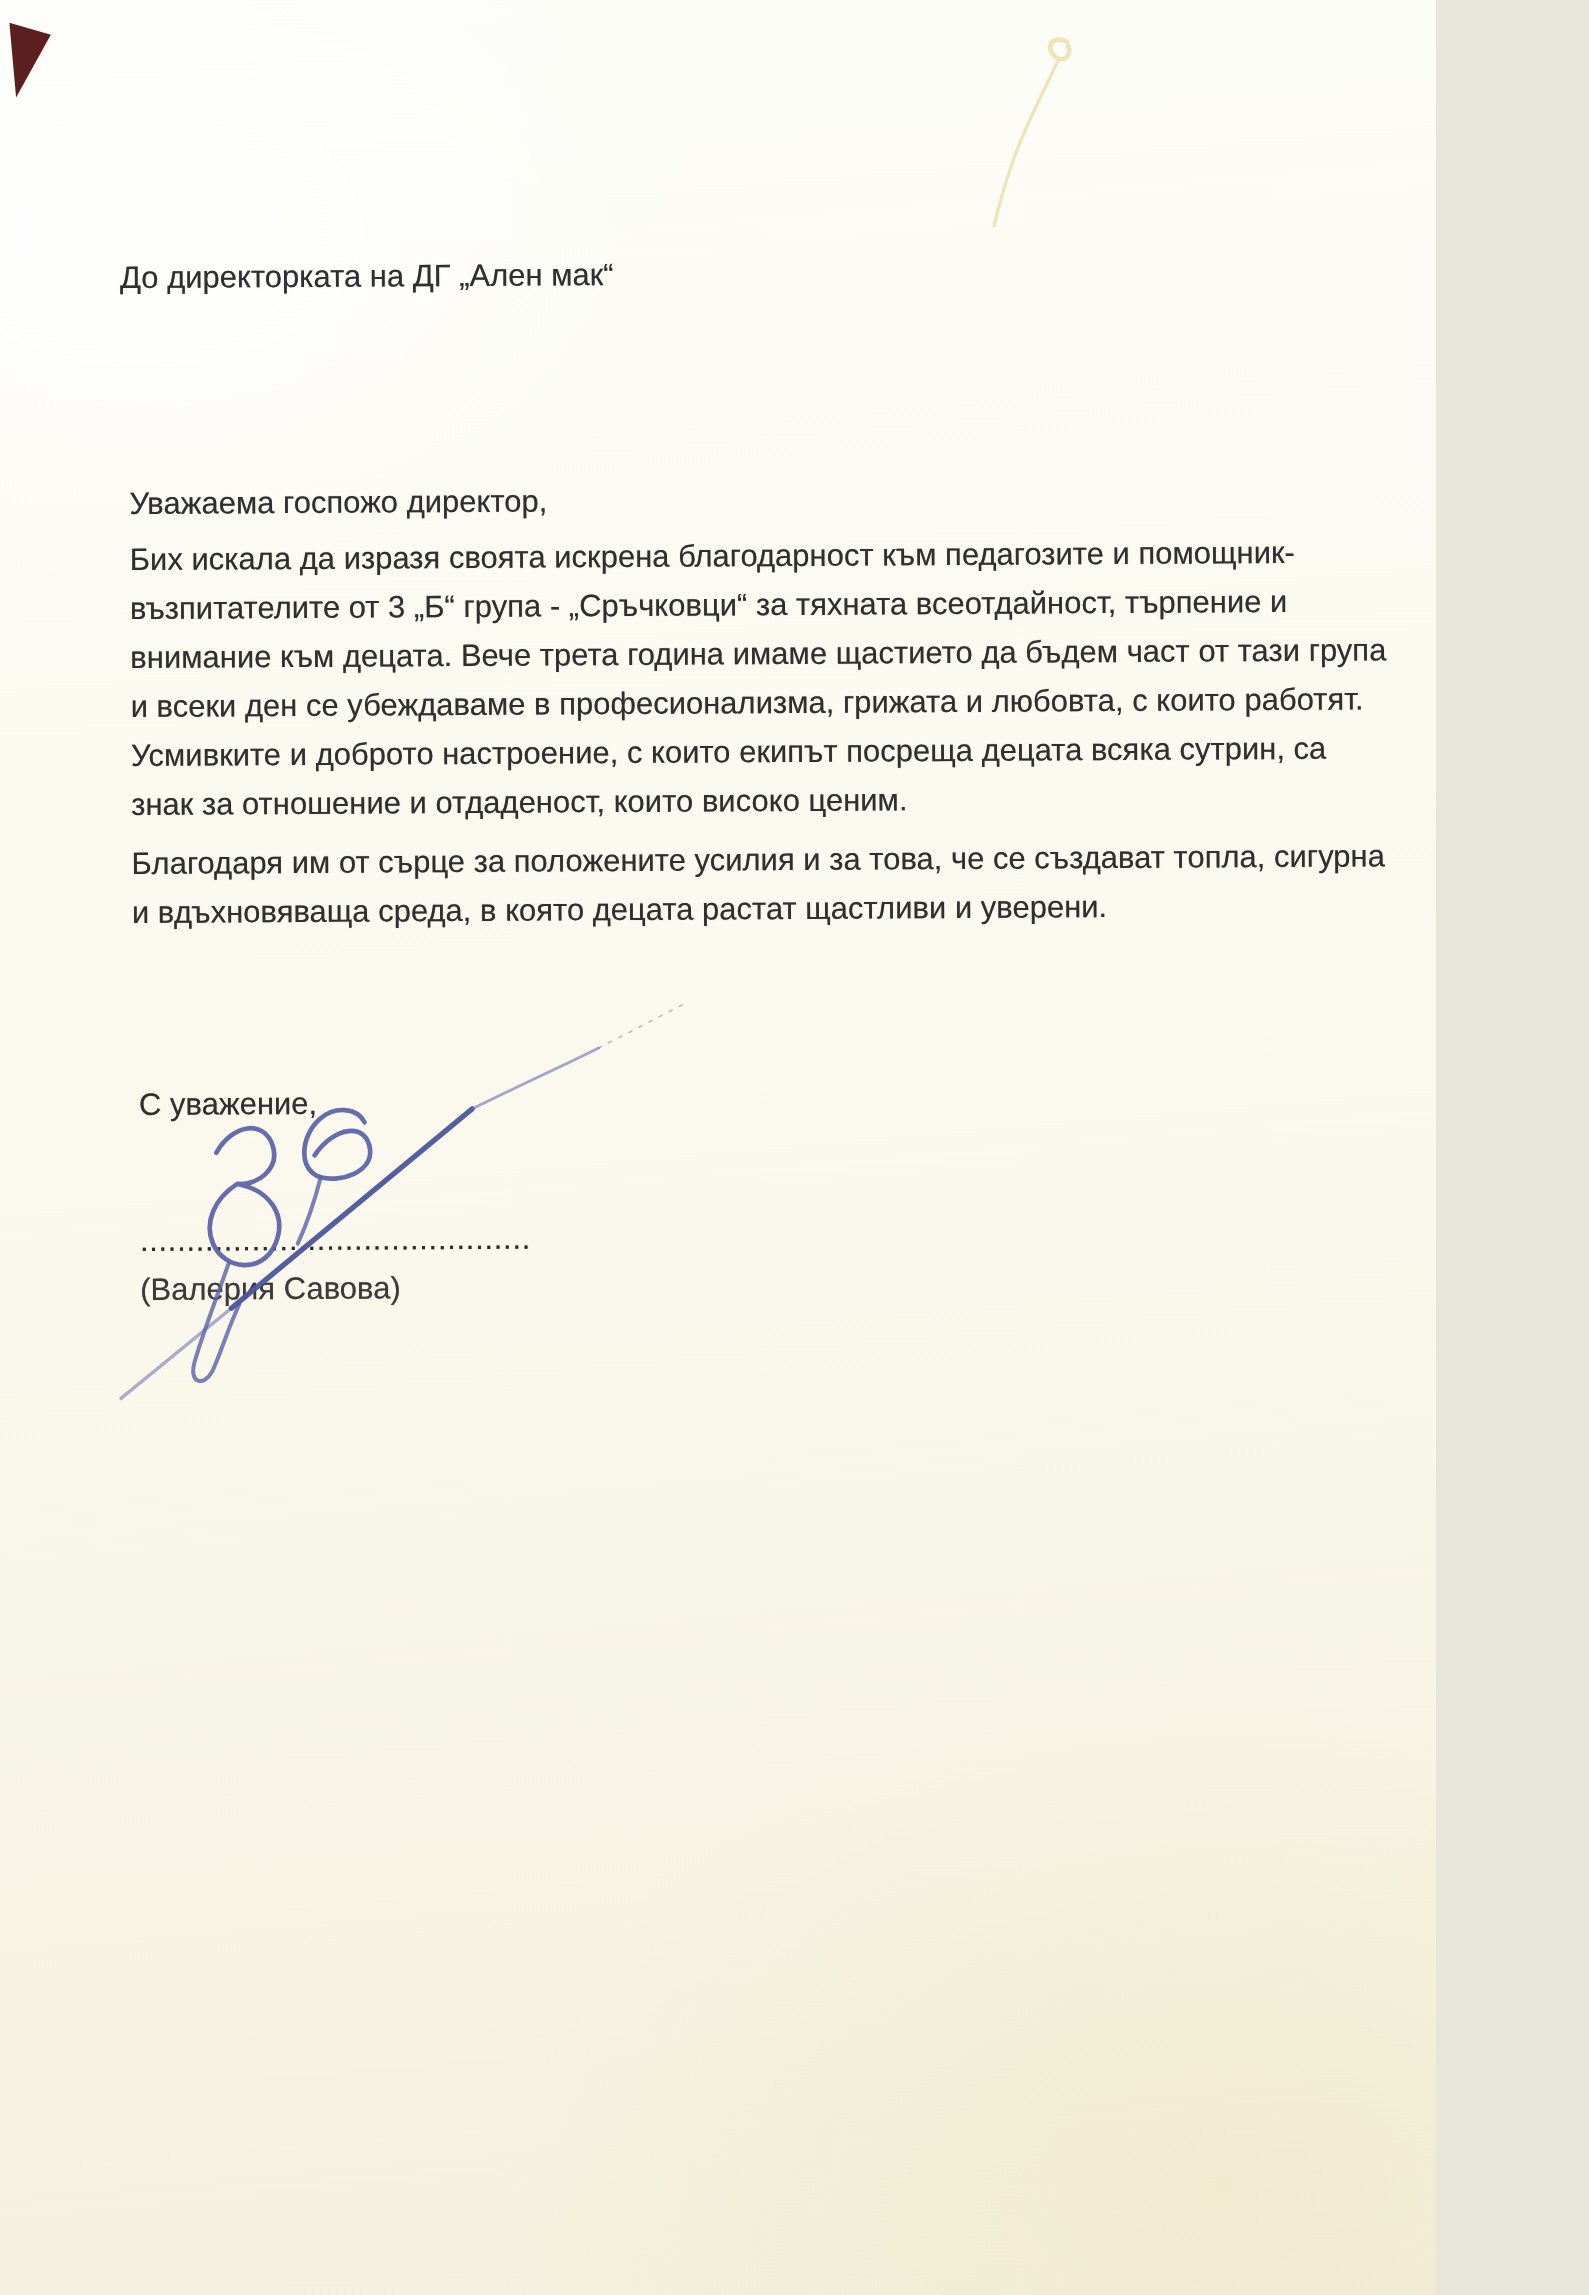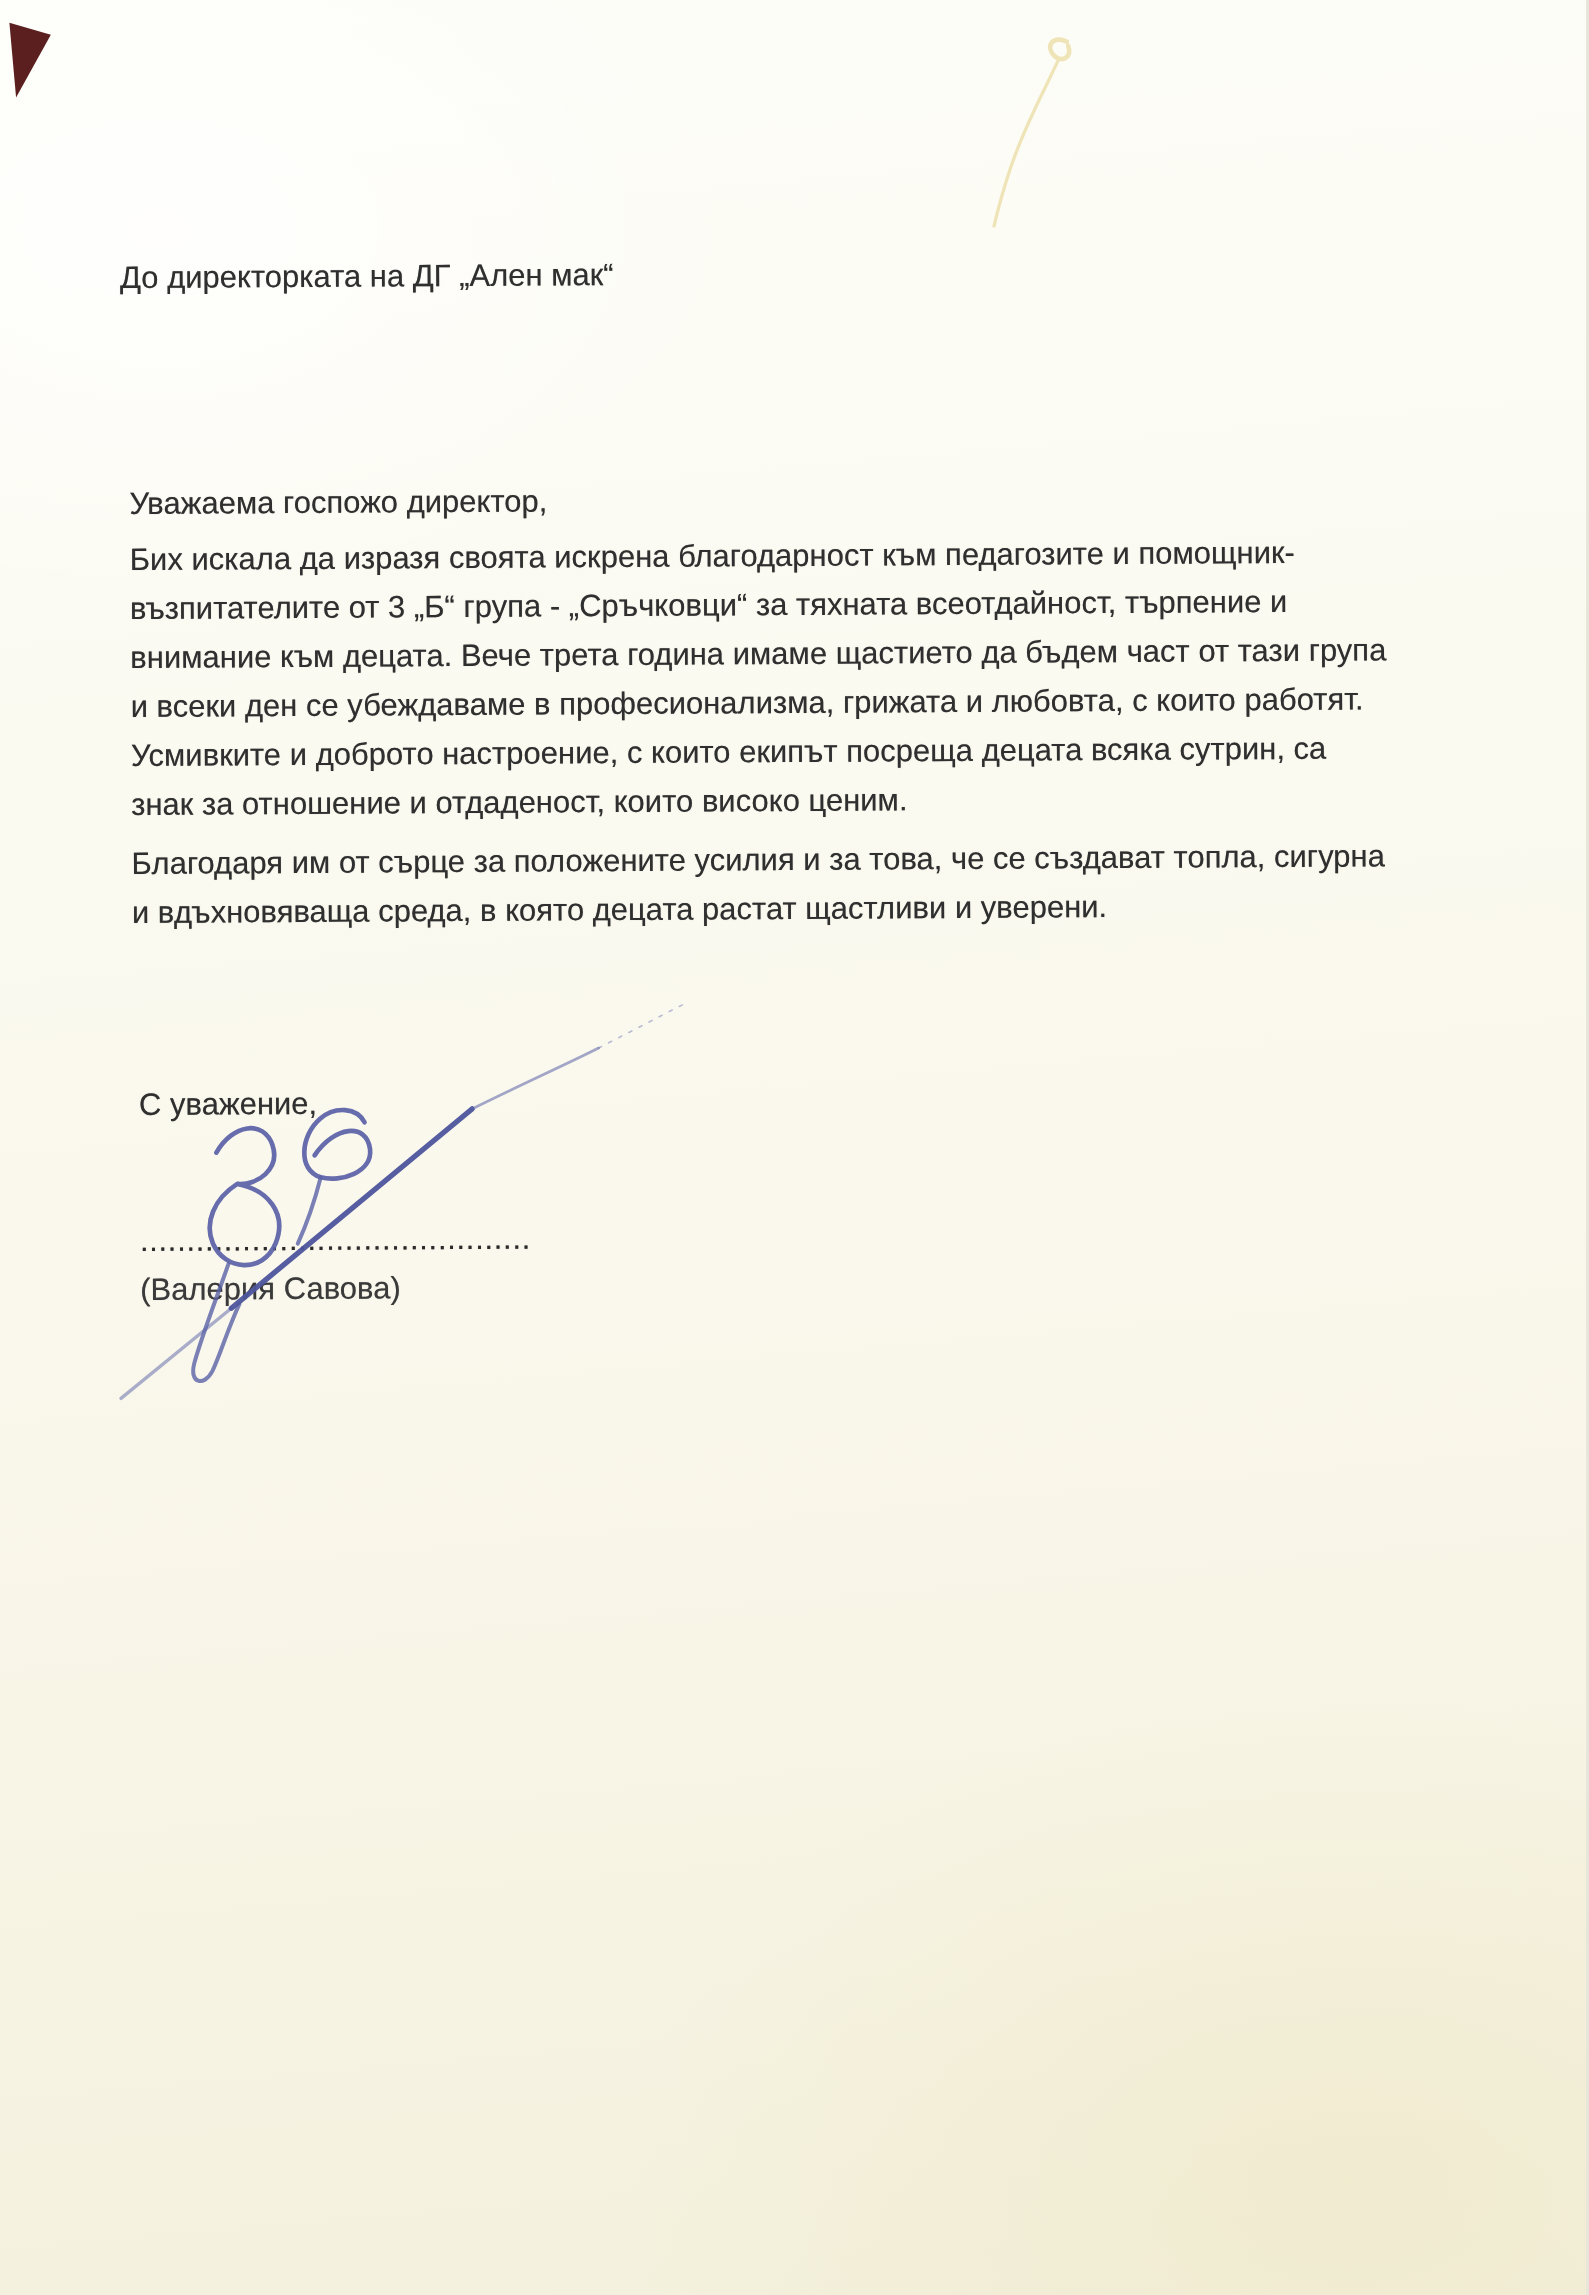--- a/index.html
+++ b/index.html
@@ -2,21 +2,21 @@
 <html style="font-size:10.7px"><head>
 <meta charset="utf-8">
 <style>
   html, body {
     margin: 0;
     padding: 0;
     background: #e8e6da;
   }
   .page {
     position: relative;
-    width: 1586px;
+    width: 1436px;
     height: 2295px;
     overflow: hidden;
     background:
       radial-gradient(1203px 802px at 85% 95%, rgba(236,228,190,0.45), rgba(236,228,190,0) 60%),
       radial-gradient(1069px 668px at 10% 10%, rgba(255,255,255,0.8), rgba(255,255,255,0) 55%),
       linear-gradient(175deg, #fdfdf8 0%, #faf8ec 55%, #f3f0dc 100%);
     font-family: "Liberation Sans", "DejaVu Sans", sans-serif;
     color: #2e2e2e;
   }
   .content {

